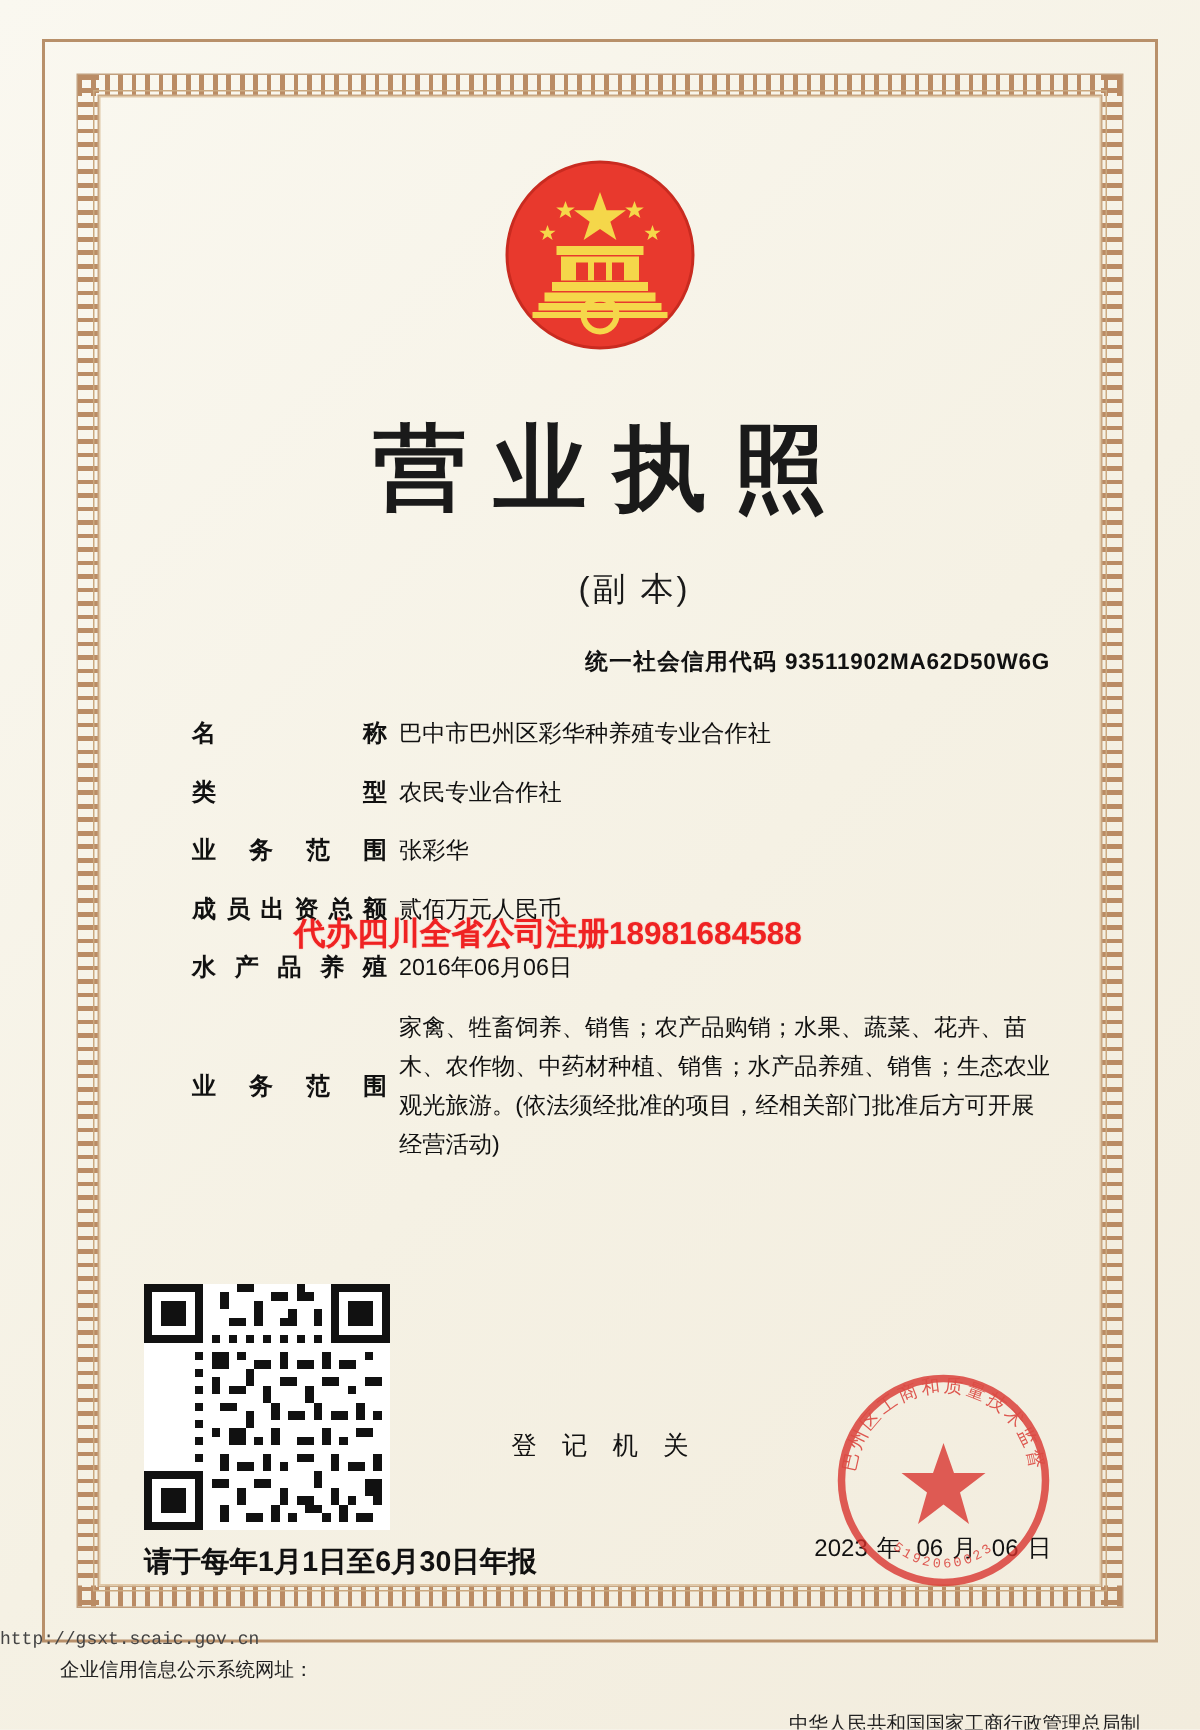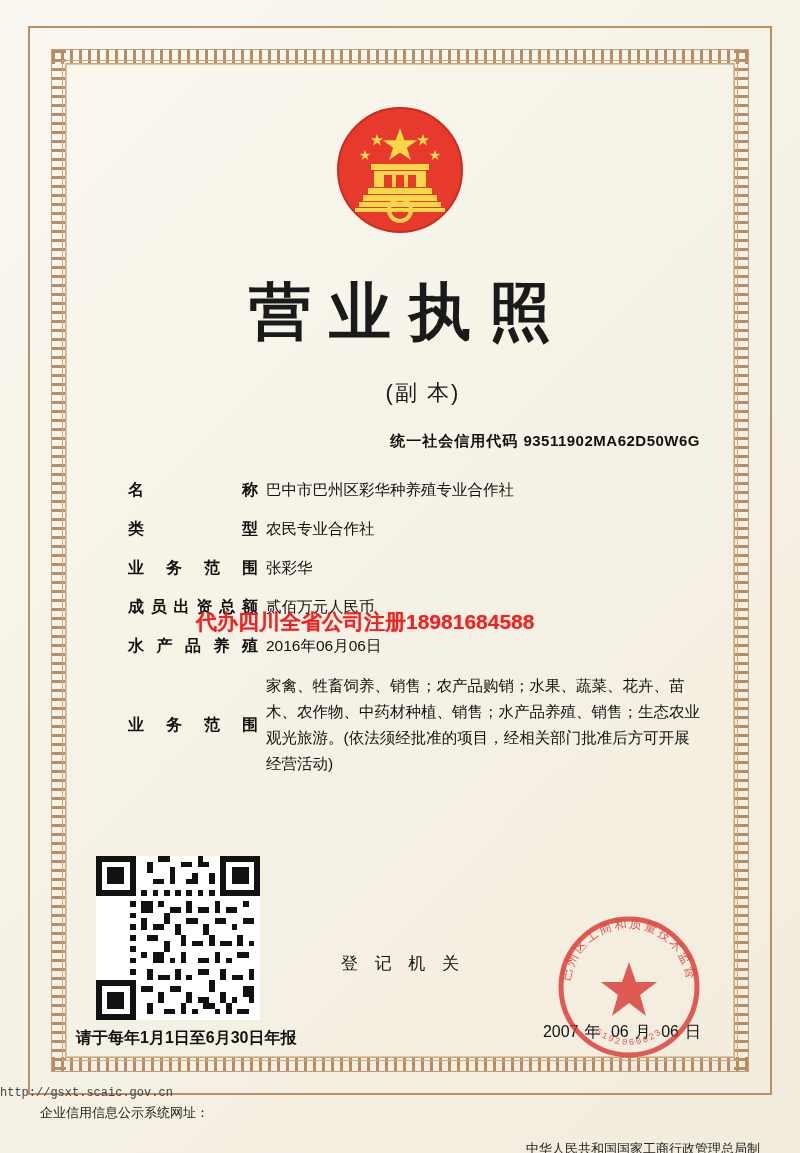--- a/index.html
+++ b/index.html
@@ -108,22 +108,22 @@
     position:absolute;left:0;right:0;top:952px;text-align:center;
     font-size:17px;color:#111;letter-spacing:6px;
     padding-left:6px;
   }
   .issue-date{
     position:absolute;right:96px;top:1022px;
     font-size:16px;color:#111;white-space:nowrap;
   }
   .issue-date span{margin:0 3px;}
   .annual{
-    position:absolute;left:76px;top:1028px;
-    font-size:16px;font-weight:bold;color:#111;white-space:nowrap;
+    position:absolute;left:96px;top:1028px;
+    font-size:19px;font-weight:bold;color:#111;white-space:nowrap;
   }
 
   
   .seal{
     position:absolute;right:92px;top:908px;width:158px;height:158px;
     opacity:.86;
   }
 
   
   .url{
@@ -325,21 +325,21 @@
         <rect x="23" y="26" width="1" height="2"></rect>
           <rect x="25" y="27" width="2" height="1"></rect>
         <rect x="27" y="25" width="1" height="1"></rect>
       </g>
     </svg>
   </div>
 
   <div class="registrar">登 记 机 关</div>
 
   <div class="issue-date">
-    <span>2007</span><span>年</span>
+    <span>2023</span><span>年</span>
     <span>06</span><span>月</span>
     <span>06</span><span>日</span>
   </div>
 
   <div class="annual">请于每年1月1日至6月30日年报</div>
 
   <div class="seal">
     <svg viewBox="0 0 158 158" width="158" height="158" aria-hidden="true">
       <defs>
         <path id="sealArc" d="M 20,79 A 59,59 0 1 1 138,79"></path>

